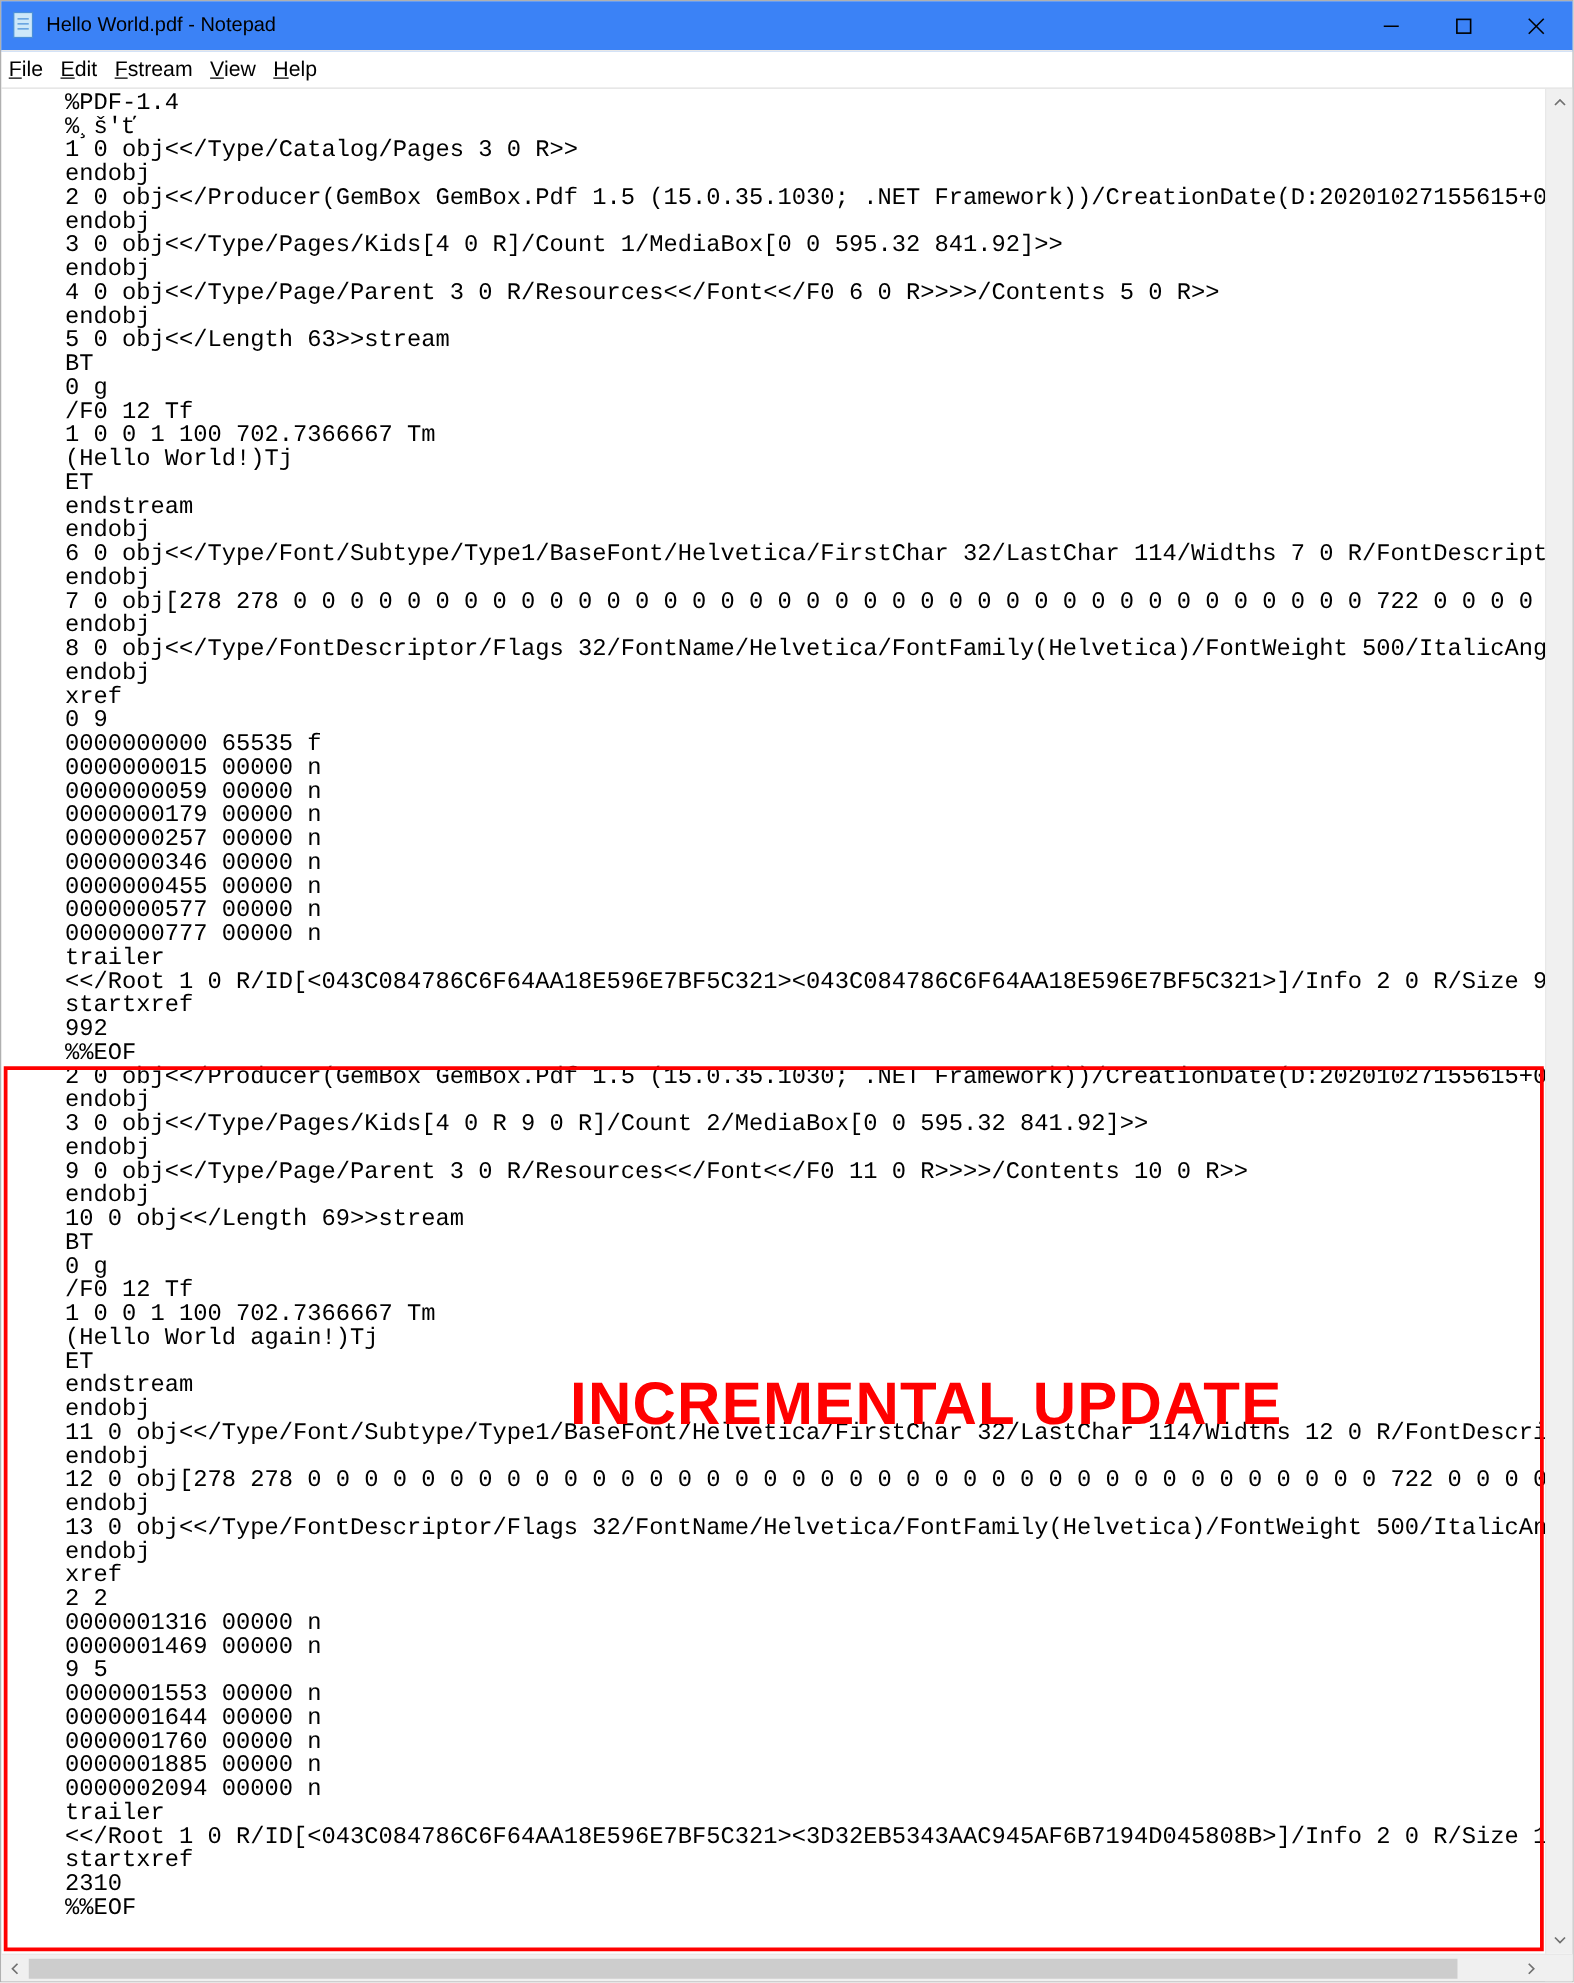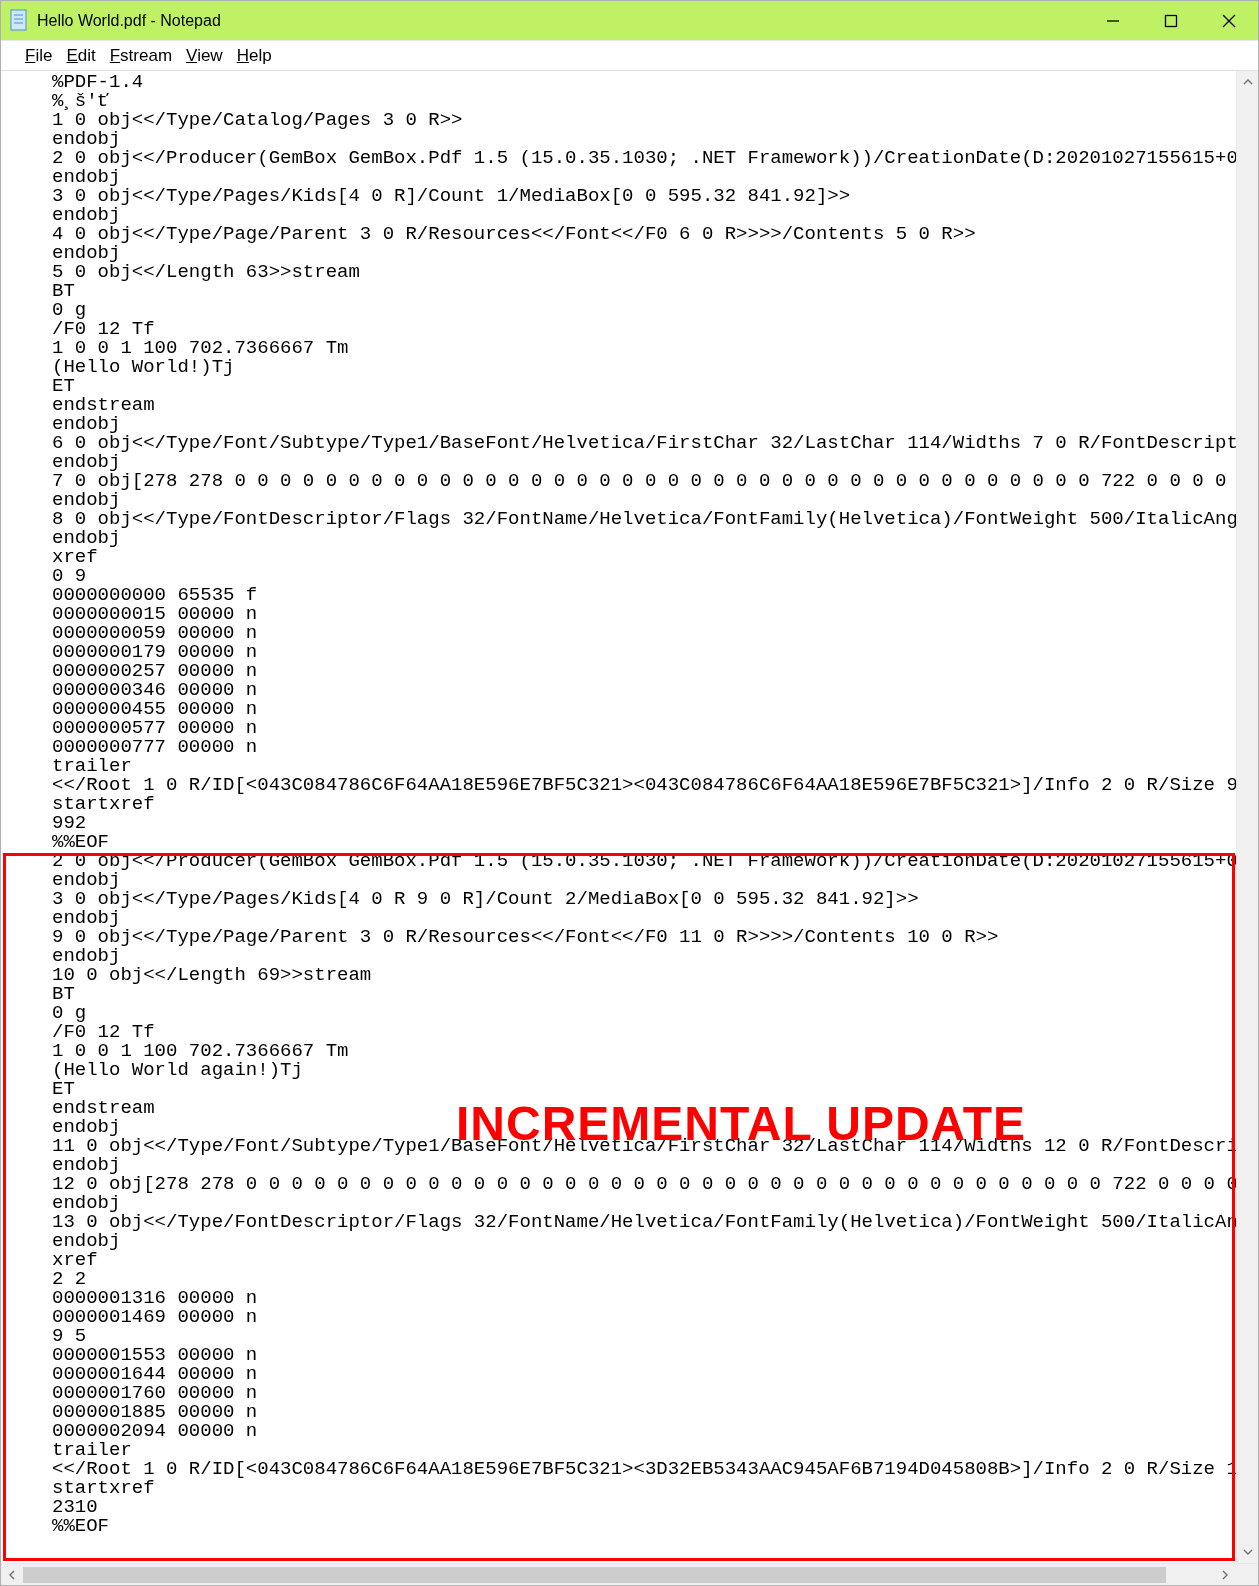--- a/index.html
+++ b/index.html
@@ -13,21 +13,21 @@
   }
   .window {
     width: 1259px; height: 1586px;
     background: #fff;
     border: 1px solid #b0b0b0;
     display: flex; flex-direction: column;
   }
   .titlebar {
     height: 40px;
     display: flex; align-items: center;
-    background: #bef264;
+    background: #3b82f6;
     border-bottom: 1px solid #e8e8e8;
     padding-left: 8px;
   }
   .titlebar .app-icon {
     width: 20px; height: 24px; margin-right: 8px;
     display: inline-block;
   }
   .titlebar .title {
     font-size: 16px; color: #000;
     flex: 0 0 auto;
@@ -36,21 +36,21 @@
   .win-btn {
     width: 58px; height: 40px;
     display: flex; align-items: center; justify-content: center;
     color: #000;
   }
   .win-btn svg { width: 14px; height: 14px; }
   .menubar {
     height: 30px;
     display: flex; align-items: center;
     border-bottom: 1px solid #e0e0e0;
-    padding-left: 24px;
+    padding-left: 6px;
     font-size: 17px;
   }
   .menubar .menu-item {
     margin-right: 14px;
     color: #000;
   }
   .menubar .menu-item .ul { text-decoration: underline; }
   .content-wrap {
     flex: 1;
     display: flex;

